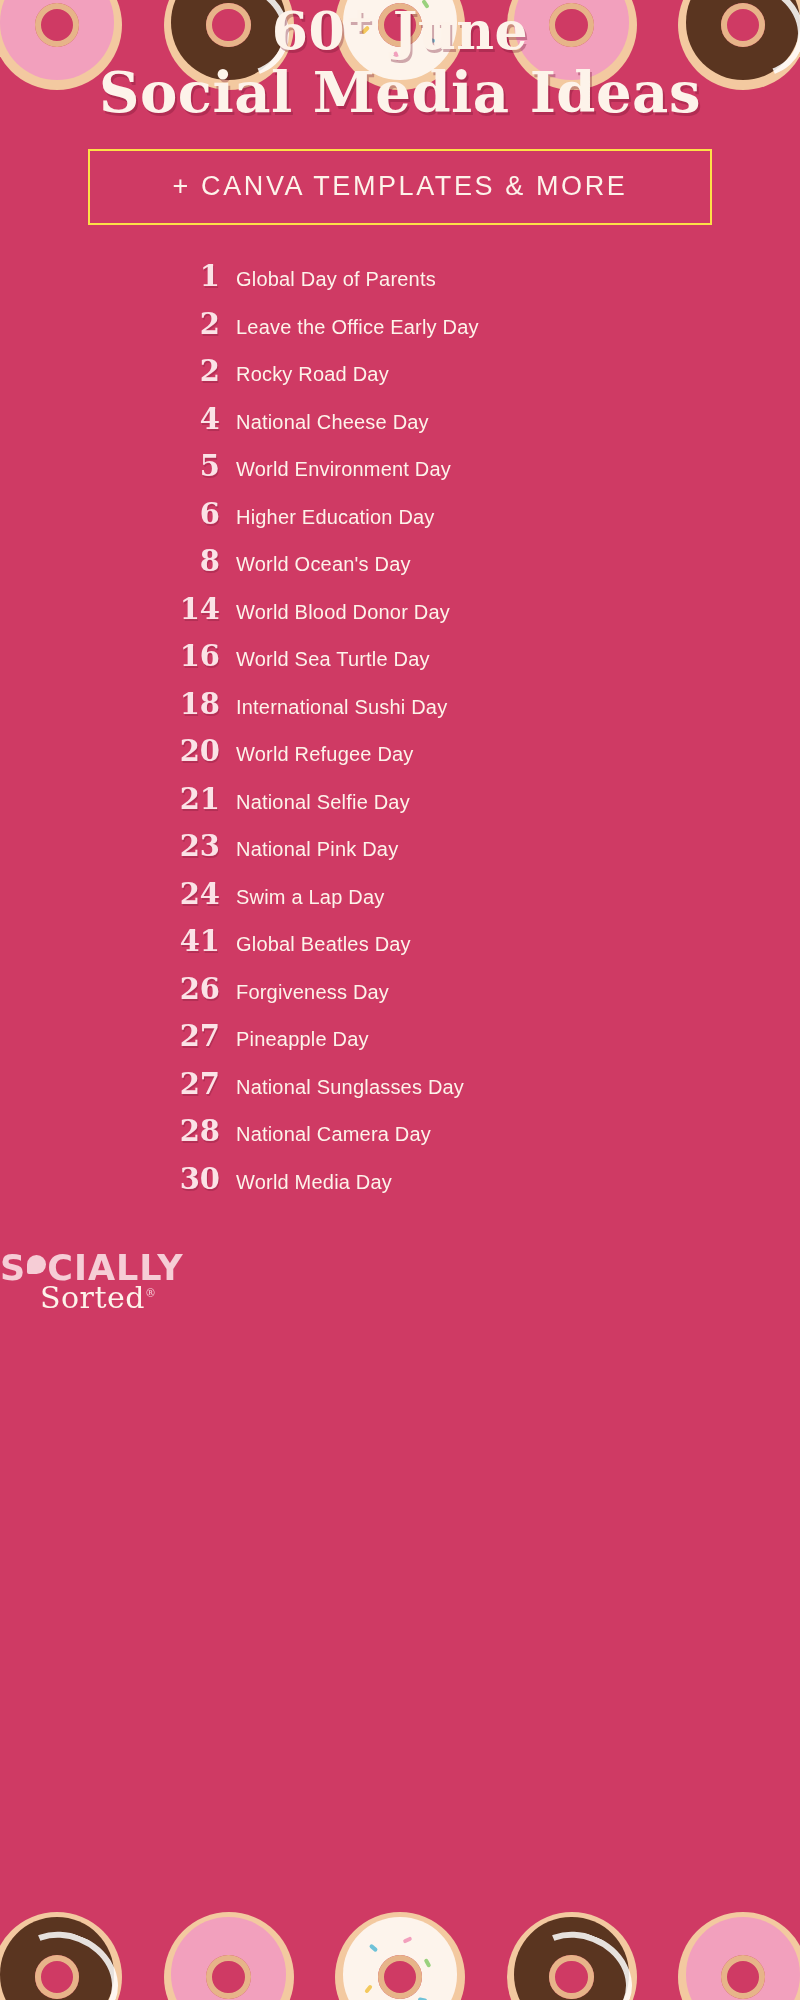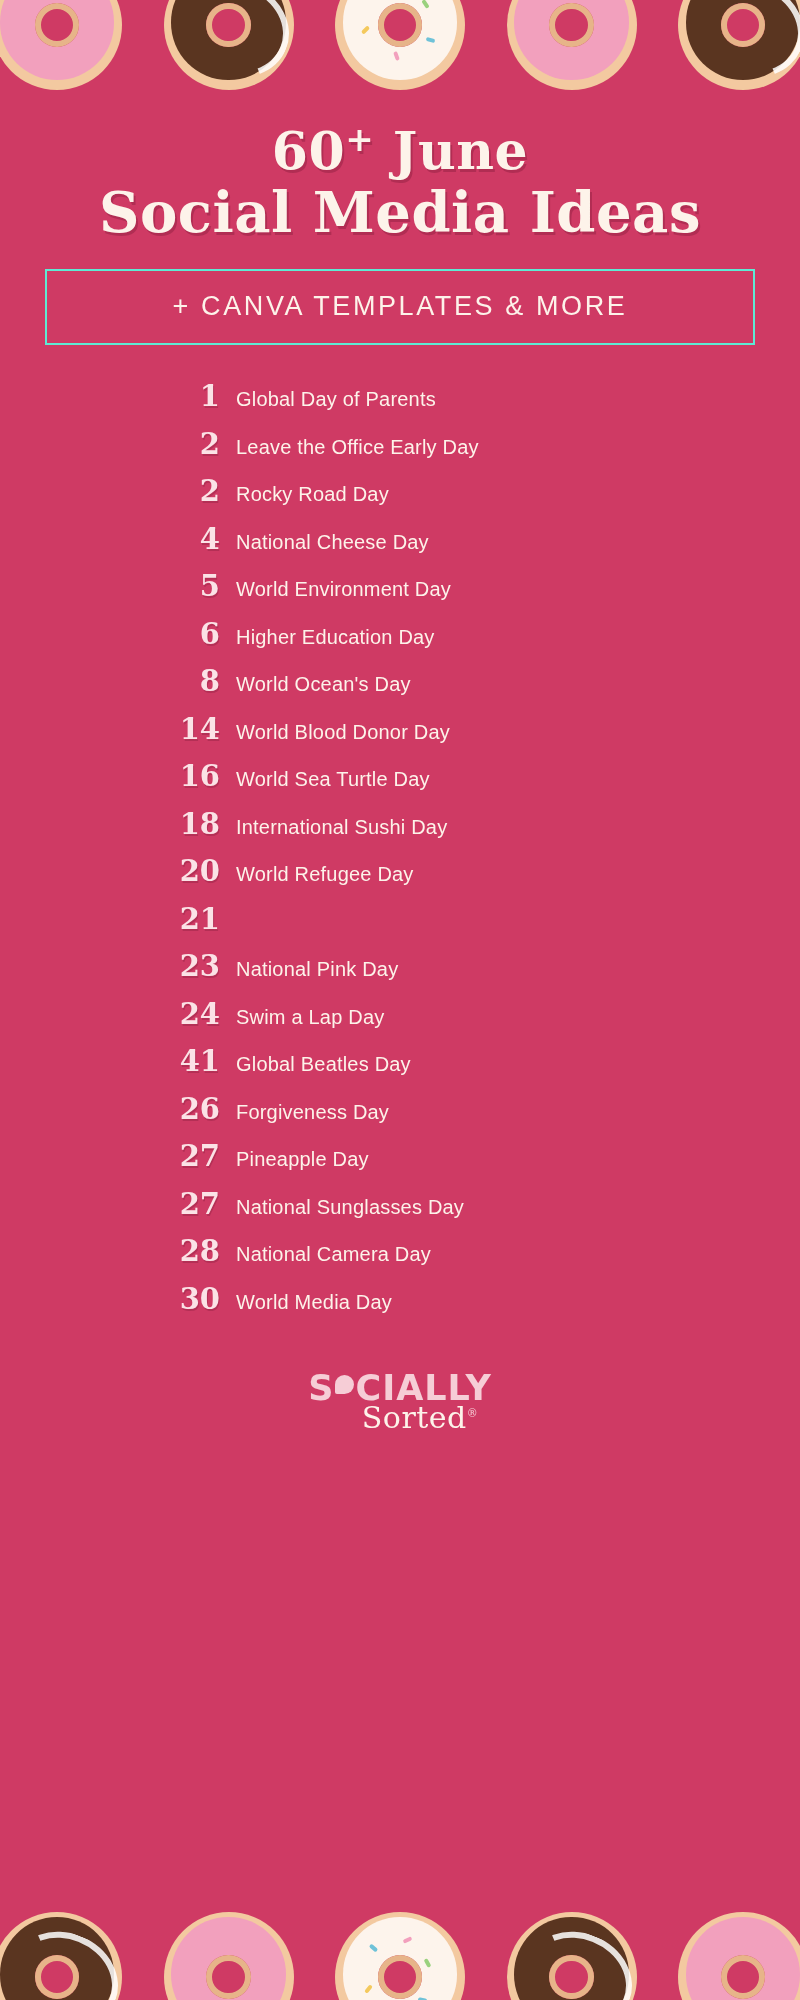--- a/index.html
+++ b/index.html
@@ -94,43 +94,42 @@
 
   
   .content {
     position: absolute;
     left: 0;
     top: 0;
     width: 800px;
   }
   .title-block {
     text-align: center;
-    padding-top: 120px;
   }
   .title-line {
     font-family: "DejaVu Serif", serif;
     font-weight: bold;
     color: #fdf3ea;
     font-size: 54px;
     line-height: 1.12;
     letter-spacing: 0.5px;
     text-shadow: 2px 3px 0 rgba(120,22,52,0.35);
   }
   .title-line.one { font-size: 52px; }
   .title-line.two { font-size: 56px; }
   .title-line .plus {
     font-size: 34px;
     vertical-align: super;
   }
 
   .subtitle-box {
     margin: 26px auto 0;
-    width: 710px;
+    width: 624px;
     box-sizing: border-box;
-    border: 2px solid #5eead4;
+    border: 2px solid #fde047;
     padding: 20px 10px 21px;
     text-align: center;
   }
   .subtitle-text {
     color: #fdf3ea;
     font-size: 27px;
     letter-spacing: 2.6px;
     font-family: "Liberation Sans", sans-serif;
   }
 
@@ -160,21 +159,20 @@
   .row .label {
     color: #fdf3ea;
     font-size: 20px;
     letter-spacing: 0.2px;
     font-family: "Liberation Sans", sans-serif;
   }
 
   
   .logo-block {
     margin: 52px auto 0;
-    text-align: center;
     width: 800px;
   }
   .logo-main {
     display: inline-block;
     position: relative;
     color: #f6cdd6;
     font-family: "DejaVu Sans", sans-serif;
     font-weight: bold;
     font-size: 35px;
     letter-spacing: 1px;
@@ -296,20 +294,21 @@
       <div class="row">
         <span class="num">18</span>
         <span class="label">International Sushi Day</span>
       </div>
       <div class="row">
         <span class="num">20</span>
         <span class="label">World Refugee Day</span>
       </div>
       <div class="row">
         <span class="num">21</span>
+        <span class="label">National Selfie Day</span>
       </div>
       <div class="row">
         <span class="num">23</span>
         <span class="label">National Pink Day</span>
       </div>
       <div class="row">
         <span class="num">24</span>
         <span class="label">Swim a Lap Day</span>
       </div>
       <div class="row">

